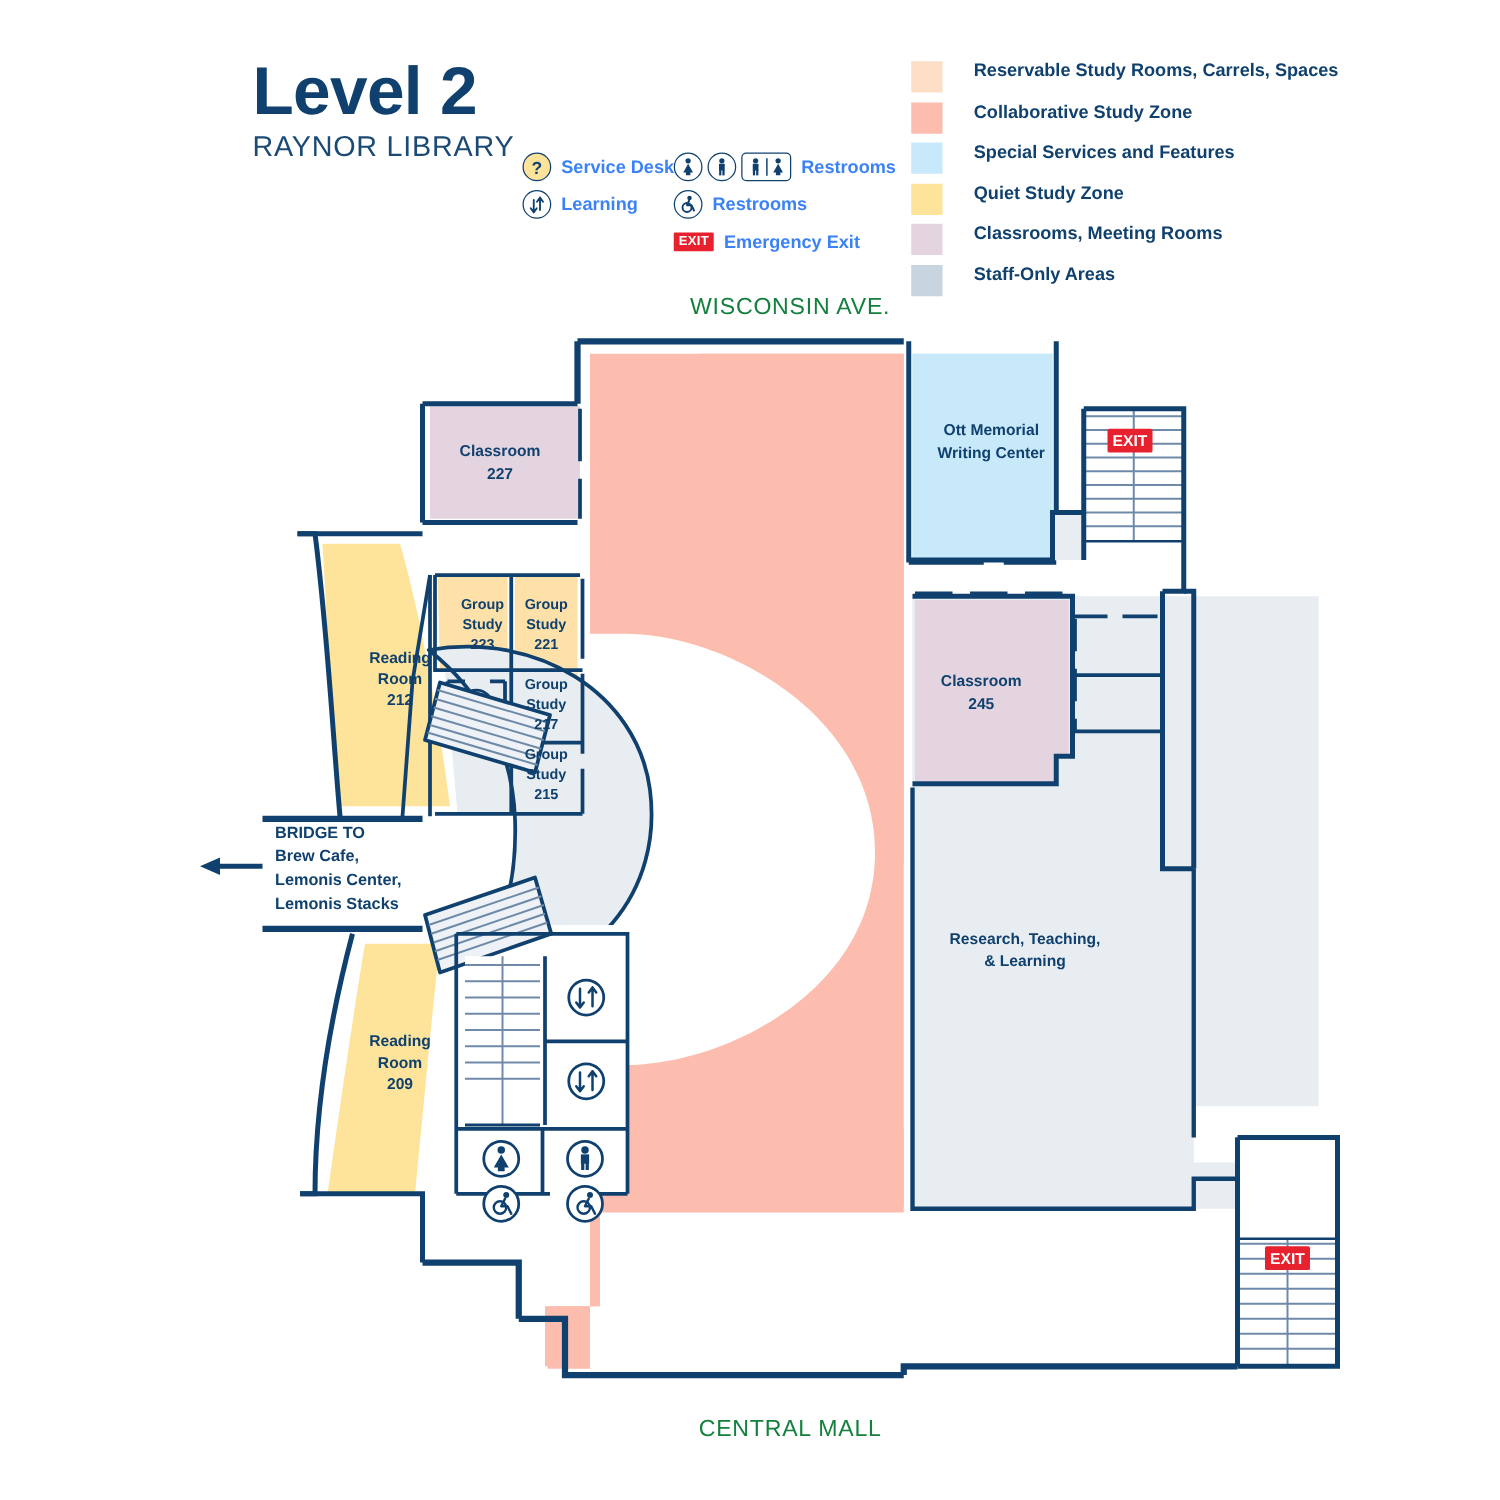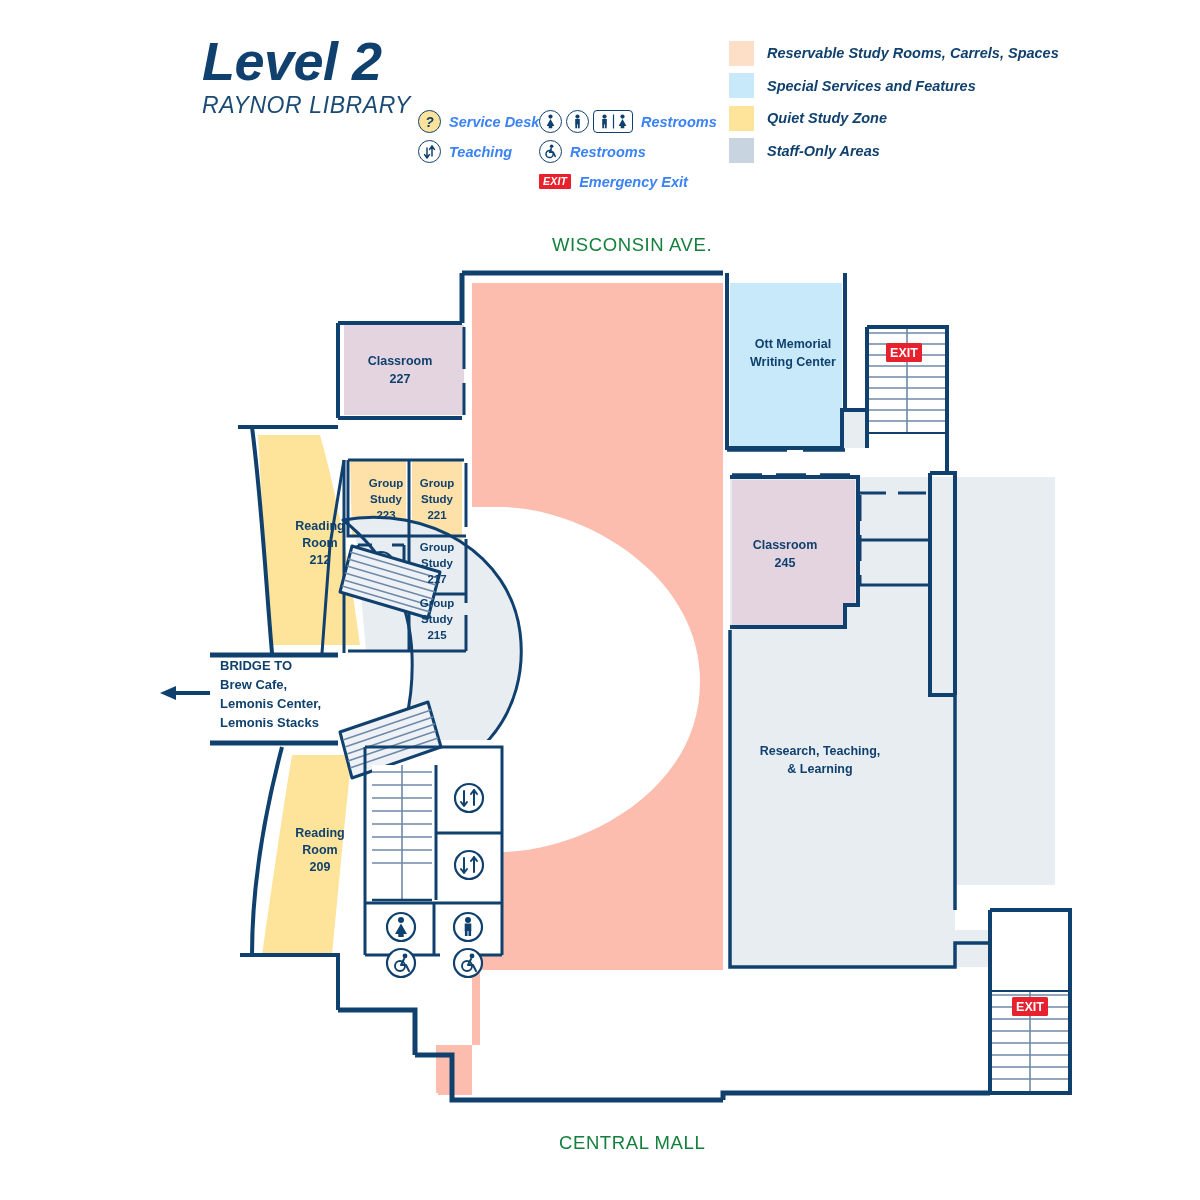--- a/index.html
+++ b/index.html
@@ -9,21 +9,21 @@
   }
   body {
     width: 1200px;
     height: 1200px;
     position: relative;
     font-family: "Liberation Sans", sans-serif;
     overflow: hidden;
   }
 
   
-  #header { position: absolute; left: 0; top: 4px; width: 1200px; height: 265px; font-style: italic; }
+  #header { position: absolute; left: 0; top: 16px; width: 1200px; height: 265px; }
 
   #title-block { position: absolute; left: 202px; top: 30px; }
   #page-title {
     font-size: 54px;
     font-weight: bold;
     color: #10416e;
     line-height: 1.0;
     letter-spacing: -0.5px;
   }
   #page-subtitle {
@@ -79,21 +79,21 @@
     padding: 2px 4px 2px 4px;
     letter-spacing: 0.2px;
     line-height: 1;
     border-radius: 1px;
     flex: 0 0 auto;
   }
   .qmark { font-size: 14px; font-weight: bold; color: #10416e; line-height: 1; }
 
   
   #legend { position: absolute; left: 729px; top: 33px; }
-  .legend-row { display: flex; align-items: center; height: 32.5px; }
+  .legend-row { display: flex; height: 32.5px; gap: 12px; }
   .swatch {
     width: 25px; height: 25px;
     flex: 0 0 auto;
   }
   .legend-label {
     font-size: 14.5px;
     font-weight: bold;
     color: #10416e;
     margin-left: 13px;
     white-space: nowrap;
@@ -155,21 +155,21 @@
         <span class="key-label">Service Desk</span>
       </div>
 
       <div class="key-row">
         <span class="icon-circle">
           <svg width="13" height="14" viewBox="0 0 13 14">
             <path d="M4 13 L4 3 M4 13 L1.6 9.6 M4 13 L6.4 9.6" stroke="#10416e" stroke-width="1.5" fill="none" stroke-linecap="round"></path>
             <path d="M9 1 L9 11 M9 1 L6.6 4.4 M9 1 L11.4 4.4" stroke="#10416e" stroke-width="1.5" fill="none" stroke-linecap="round"></path>
           </svg>
         </span>
-        <span class="key-label">Teaching</span>
+        <span class="key-label">Learning</span>
       </div>
 
     </div>
 
     <div class="key-col" id="key-col-right">
 
       <div class="key-row">
         <span class="icon-circle">
           <svg width="13" height="15" viewBox="0 0 13 15">
             <circle cx="6.5" cy="2.6" r="2.1" fill="#10416e"></circle>
@@ -221,26 +221,34 @@
     </div>
 
   </div>
 
   <div id="legend">
     <div class="legend-row">
       <span class="swatch" style="background:#fcdfc6"></span>
       <span class="legend-label">Reservable Study Rooms, Carrels, Spaces</span>
     </div>
     <div class="legend-row">
+      <span class="swatch" style="background:#fcbdae"></span>
+      <span class="legend-label">Collaborative Study Zone</span>
+    </div>
+    <div class="legend-row">
       <span class="swatch" style="background:#c8e9fa"></span>
       <span class="legend-label">Special Services and Features</span>
     </div>
     <div class="legend-row">
       <span class="swatch" style="background:#fde49a"></span>
       <span class="legend-label">Quiet Study Zone</span>
+    </div>
+    <div class="legend-row">
+      <span class="swatch" style="background:#e3d4e0"></span>
+      <span class="legend-label">Classrooms, Meeting Rooms</span>
     </div>
     <div class="legend-row">
       <span class="swatch" style="background:#c8d4e0"></span>
       <span class="legend-label">Staff-Only Areas</span>
     </div>
   </div>
 
 </div>
 
 <div class="street-label" id="street-top">WISCONSIN AVE.</div>

